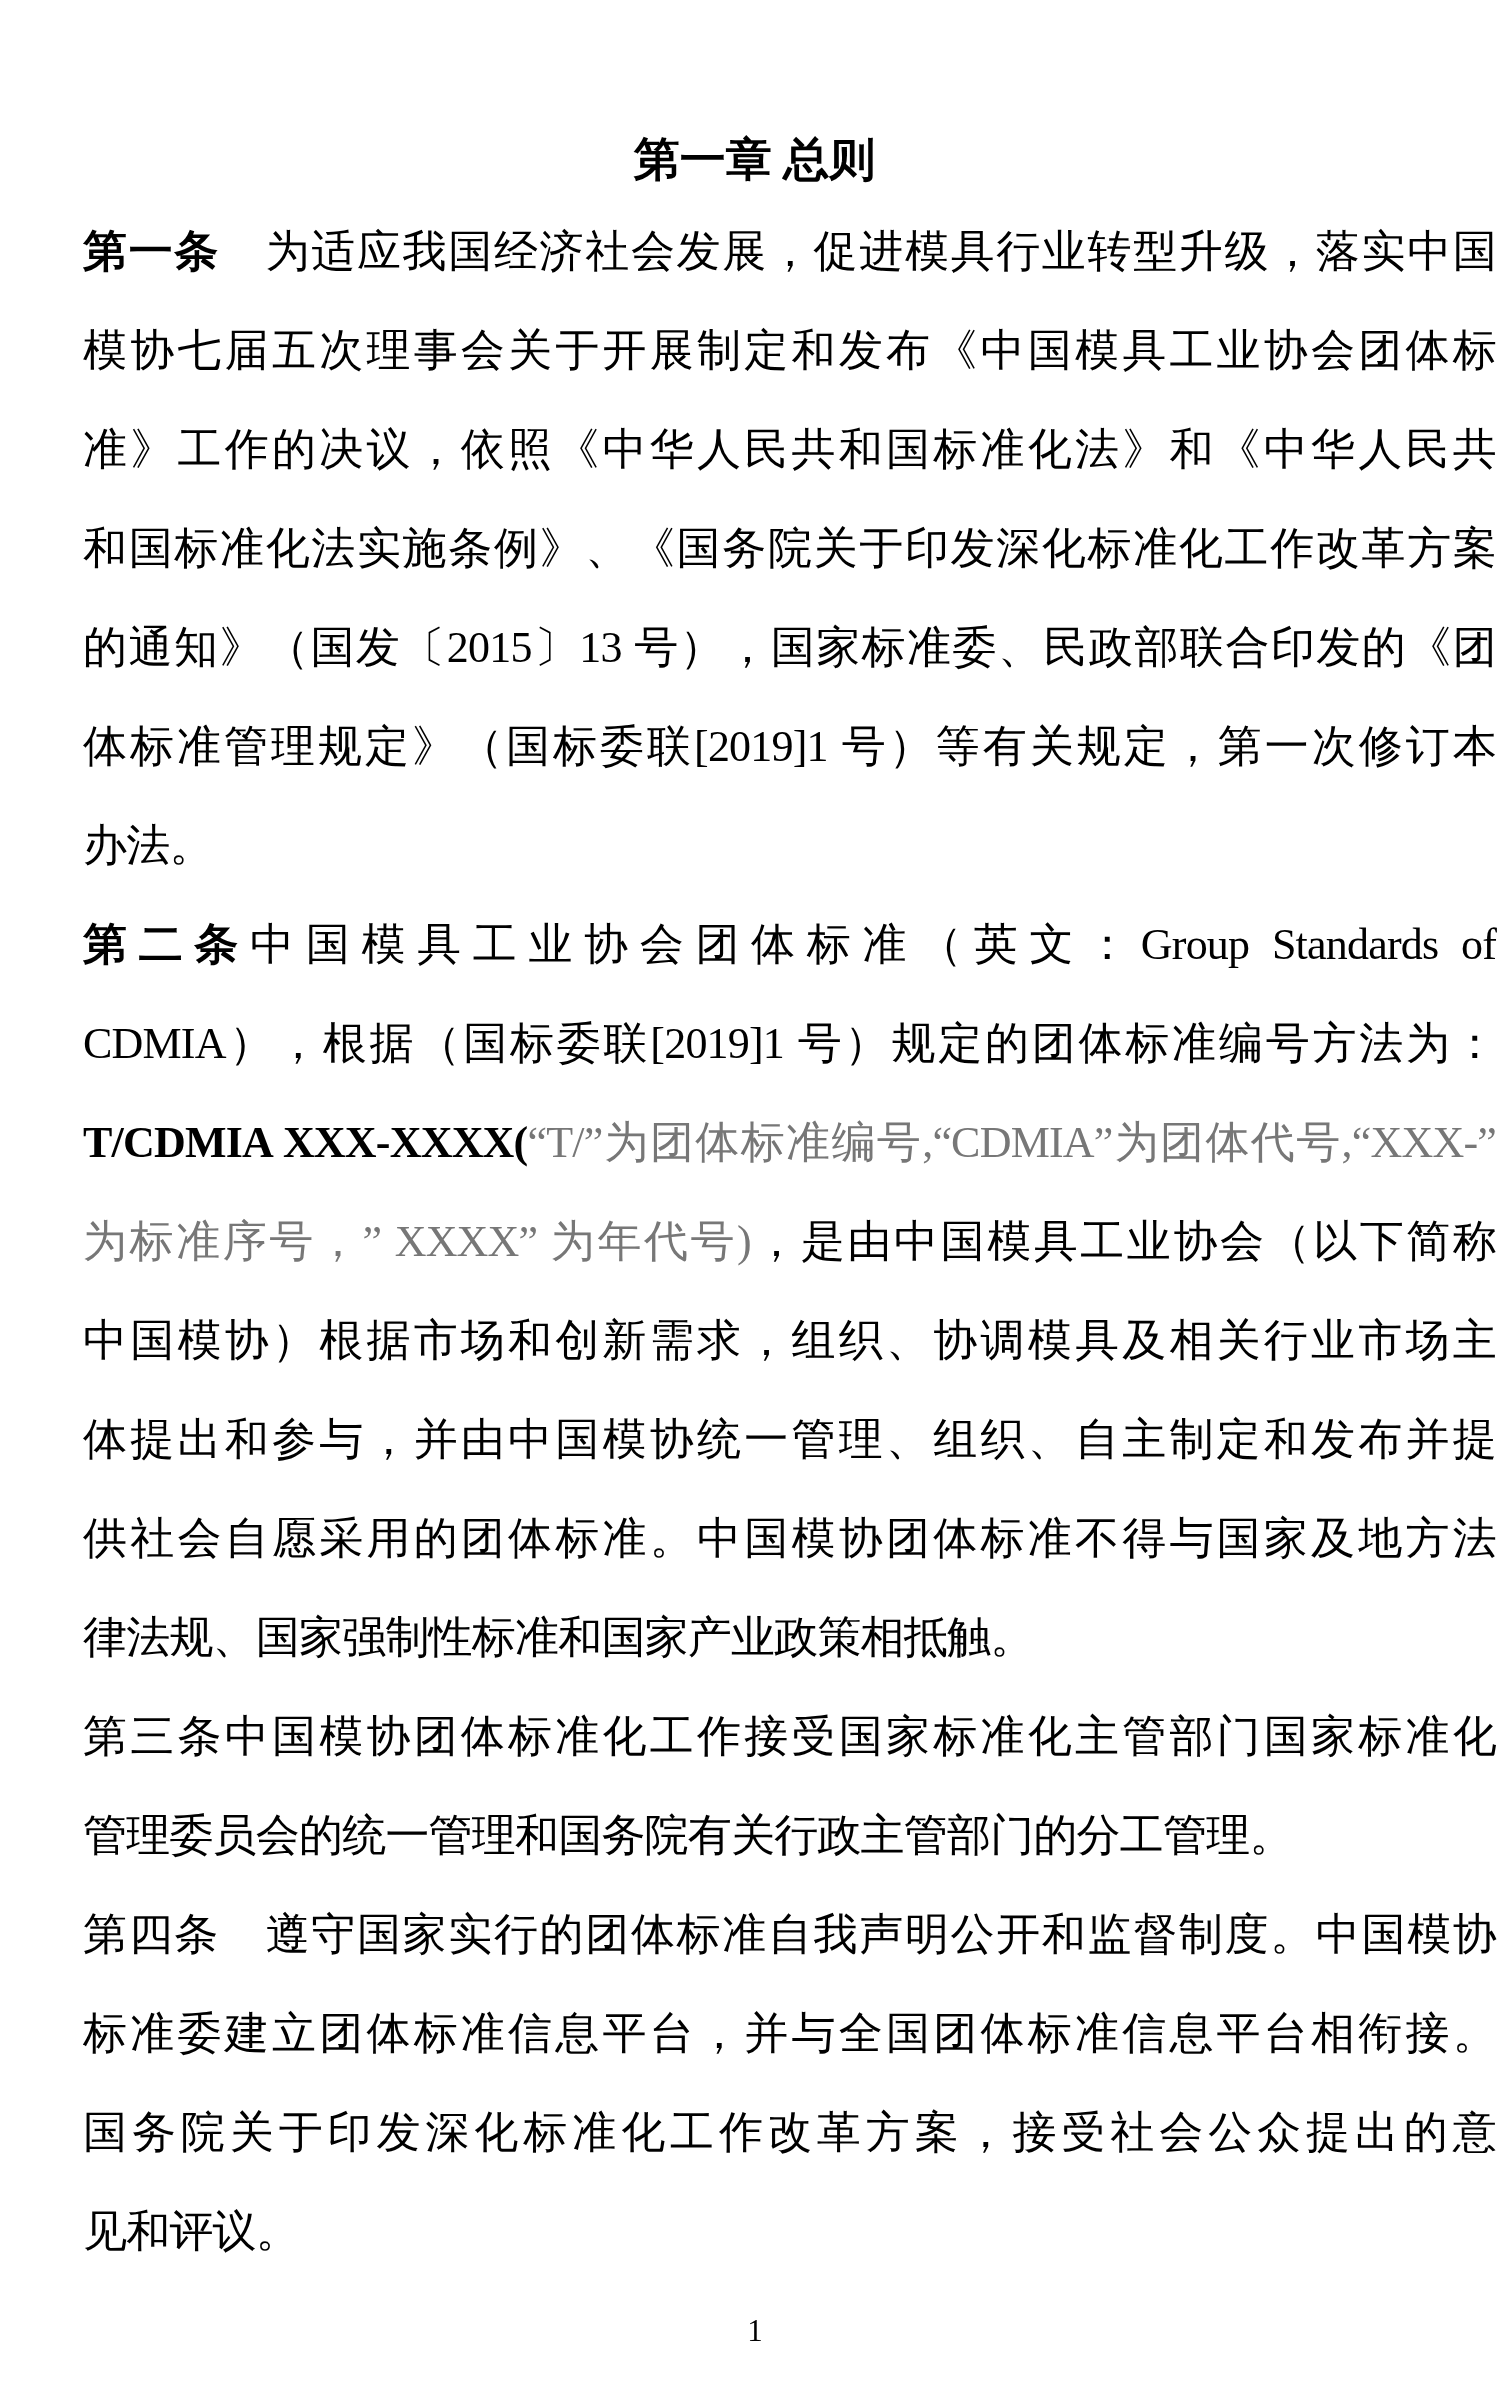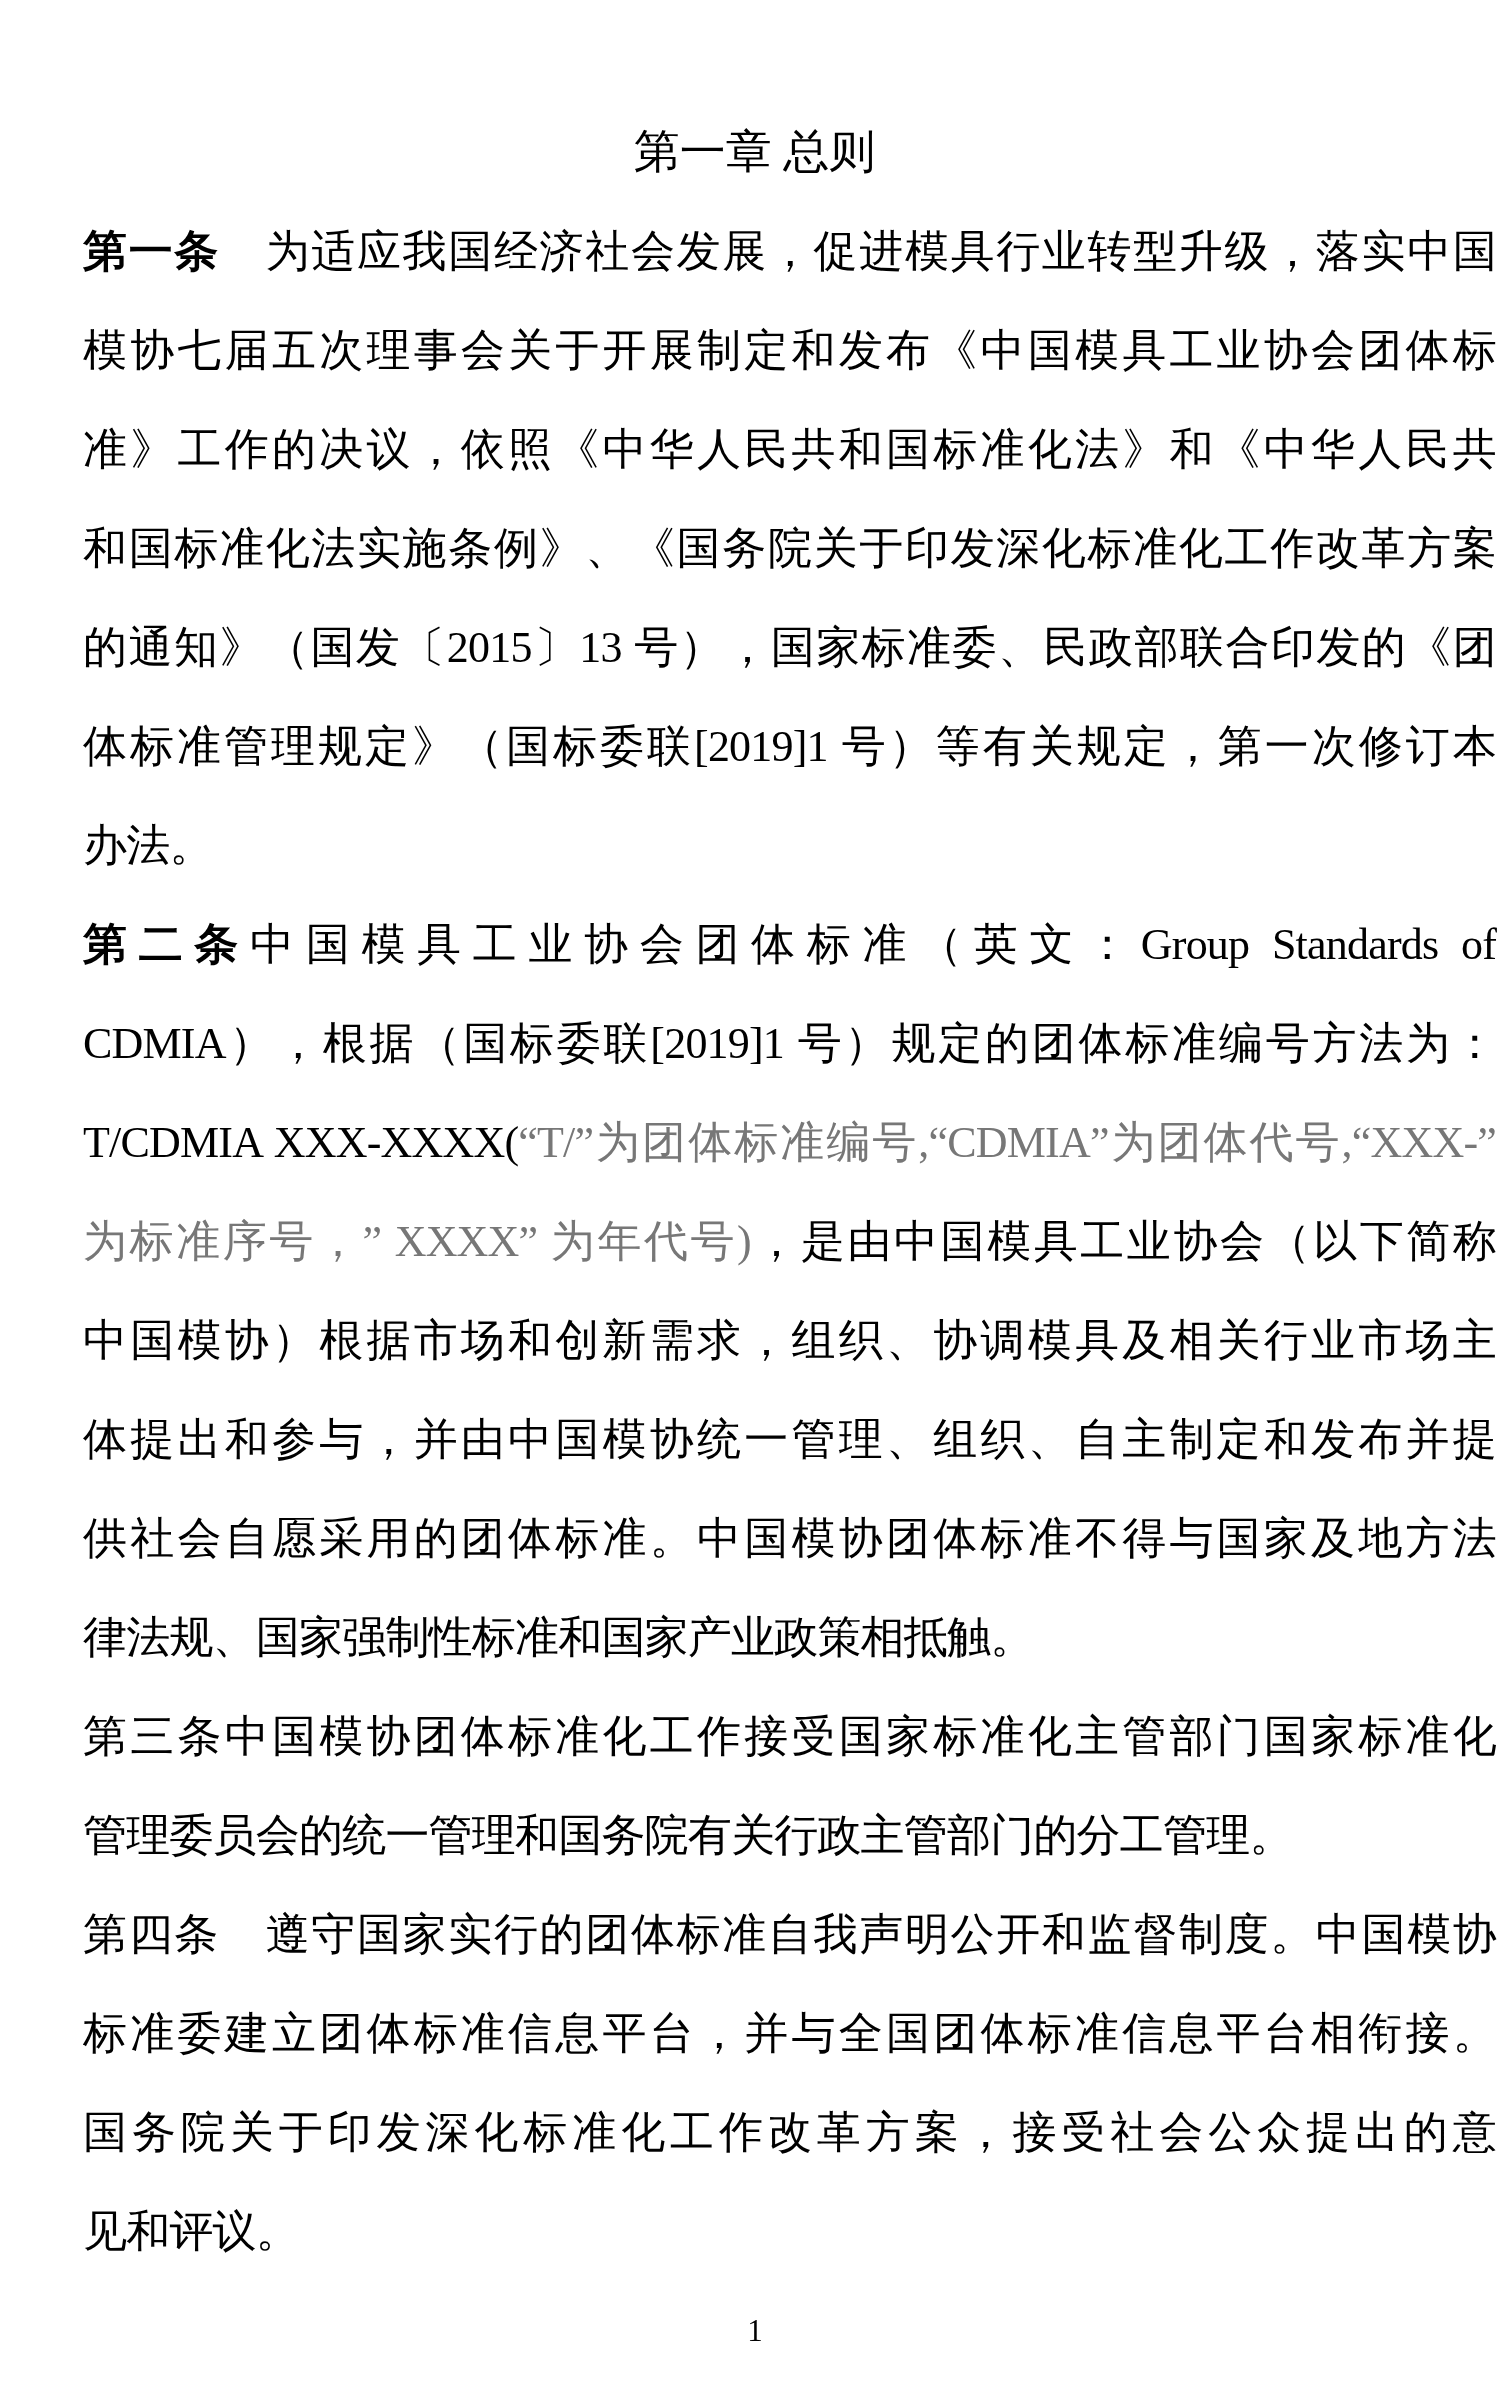--- a/index.html
+++ b/index.html
@@ -15,27 +15,27 @@
     color: var(--text, #000000);
   }
   .page {
     position: absolute;
     inset: 0;
     overflow: hidden;
     background: #ffffff;
   }
   .title {
     position: absolute;
-    top: 102px;
+    top: 110px;
     left: 48px;
     width: 1413px;
     height: 99px;
     line-height: 99px;
     text-align: center;
-    font-weight: 400;
+    font-weight: 700;
     font-size: 46px;
     white-space: nowrap;
   }
   .body {
     position: absolute;
     top: 202px;
     left: 48px;
     width: 1413px;
     margin-left: 35px;
   }
@@ -49,21 +49,21 @@
     text-align-last: justify;
     text-justify: inter-character;
   }
   .line.last {
     text-align-last: left;
   }
   .run-bold {
     font-weight: 700;
   }
   .run-boldlatin {
-    font-weight: 400;
+    font-weight: 700;
     font-family: "Liberation Serif", "DejaVu Serif", serif;
   }
   .run-latin {
     font-family: Liberation Serif, serif;
   }
   .run-gray {
     color: var(--muted, #777777);
   }
   .pagenum {
     position: absolute;

